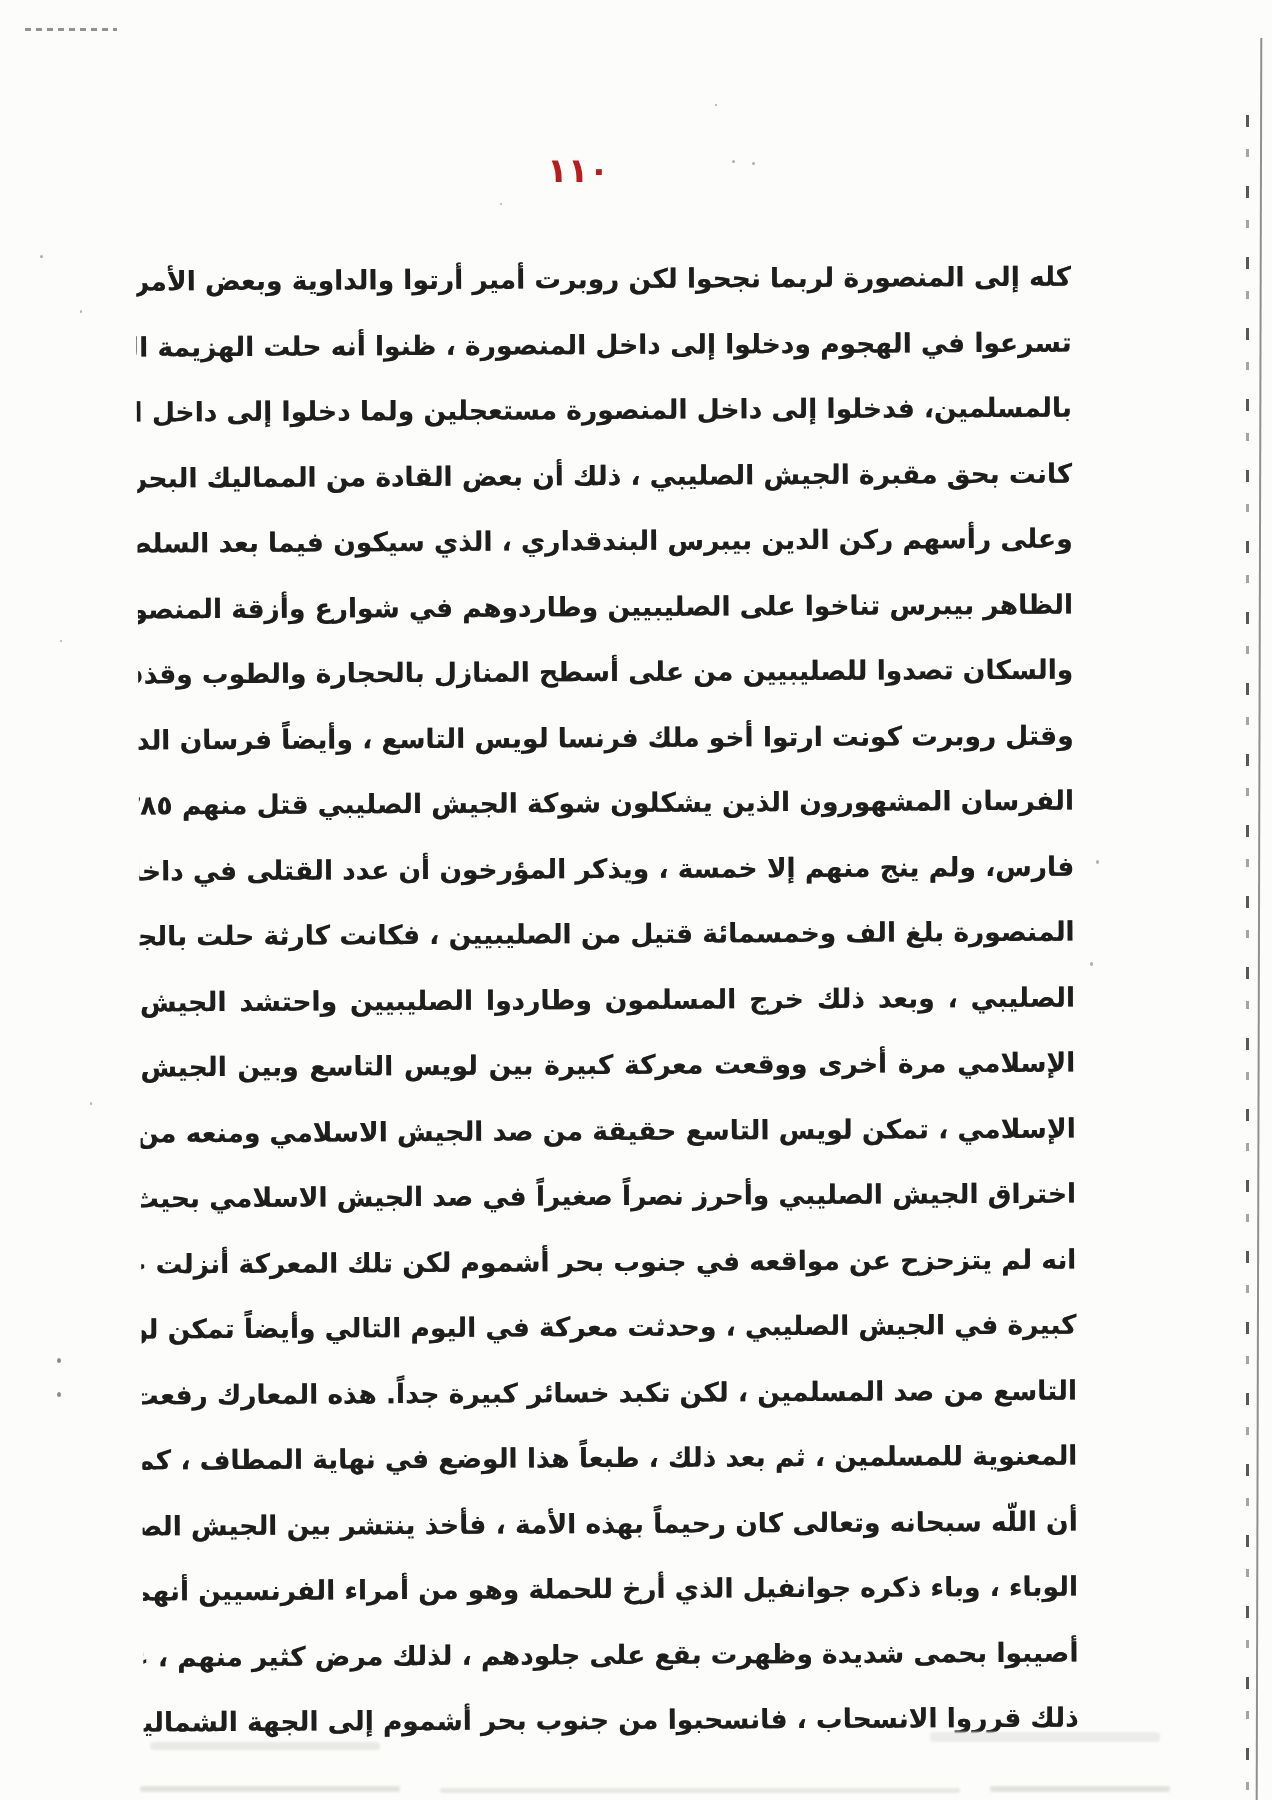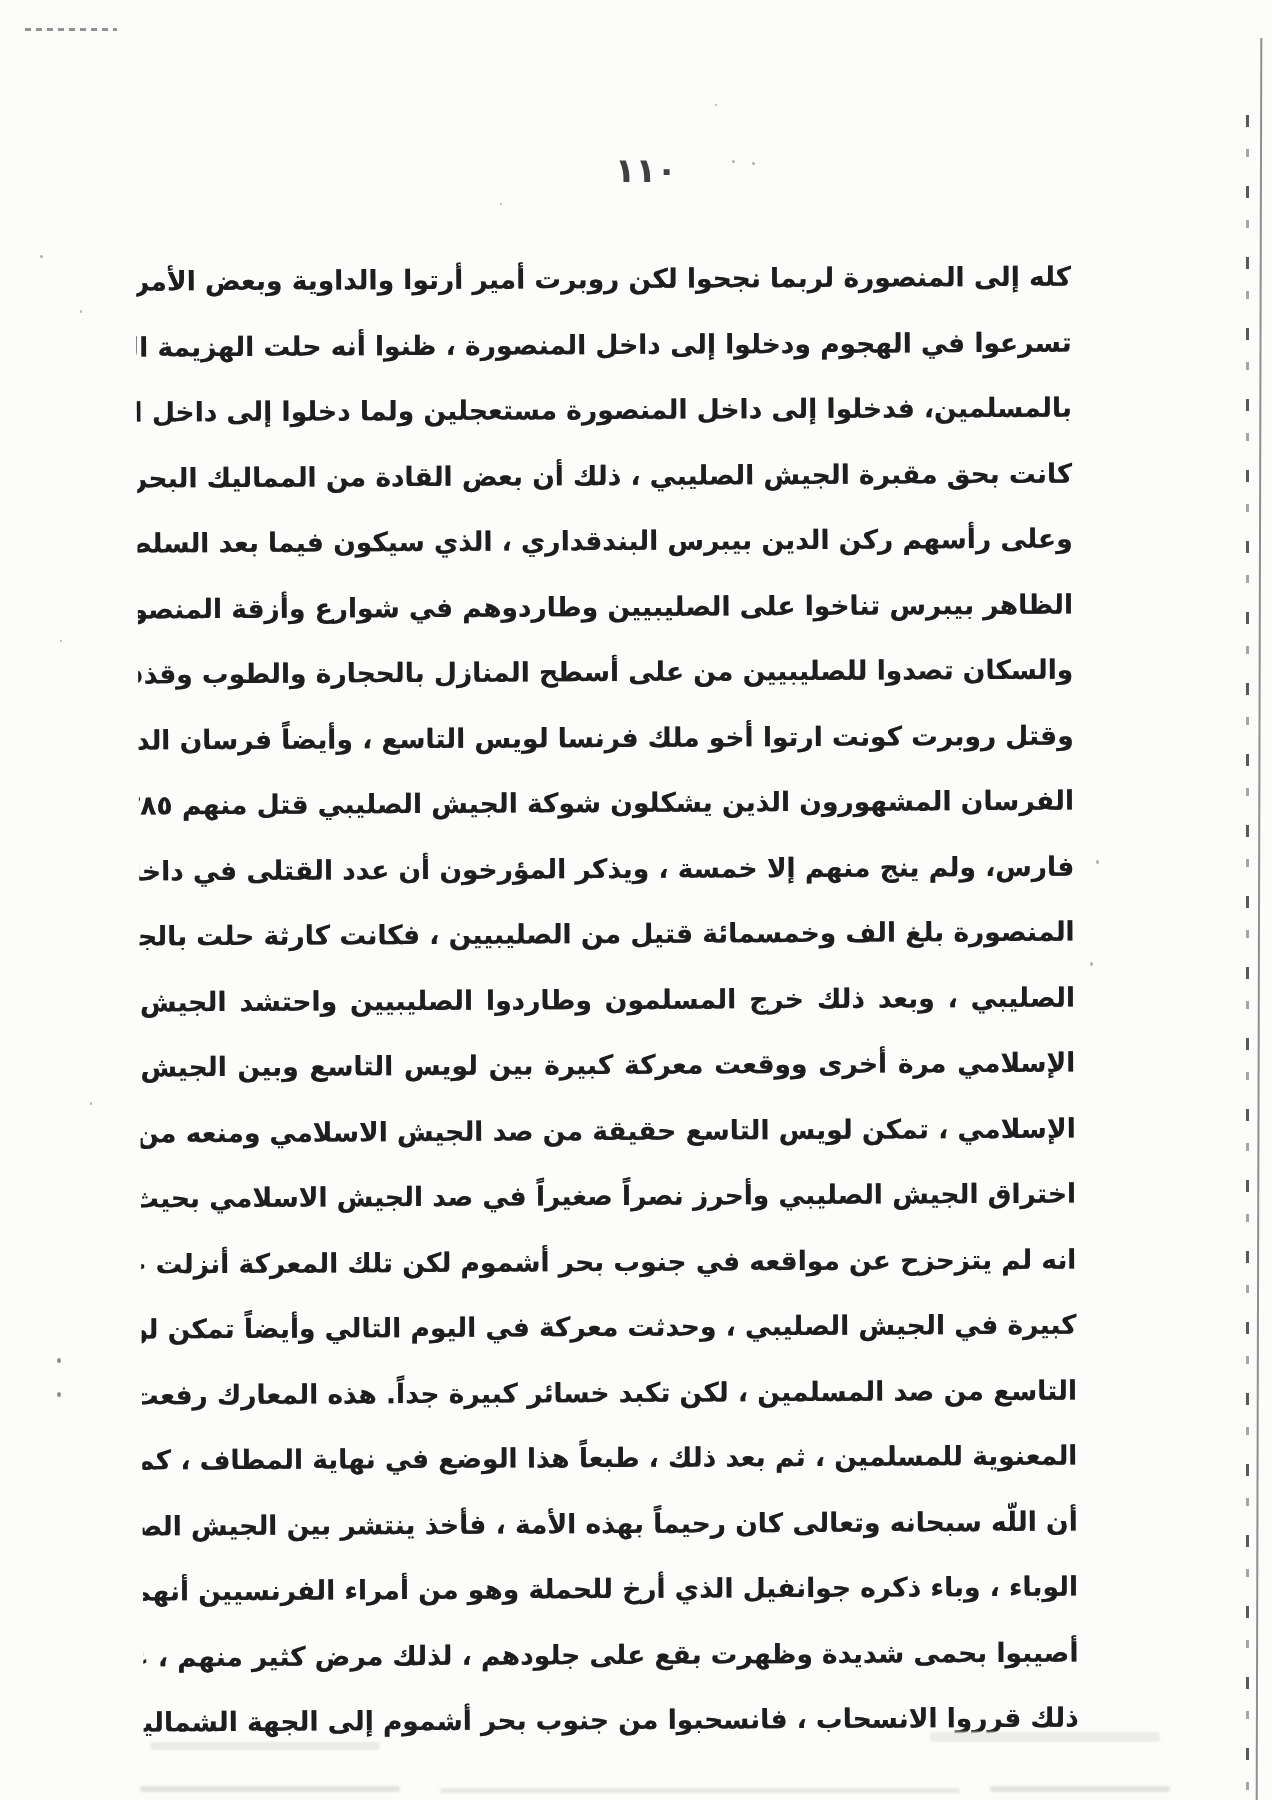--- a/index.html
+++ b/index.html
@@ -16,24 +16,24 @@
   }
   .scan-page {
     position: absolute;
     inset: 0;
   }
   .page-number {
     position: absolute;
     top: 150px;
     left: 547px;
     width: 130px;
-    text-align: right;
+    text-align: left;
     font-size: 34px;
     font-weight: 700;
-    color: #404040;
+    color: #b91c1c;
     letter-spacing: 4px;
   }
   .text-block {
     position: absolute;
     top: 246px;
     left: 140px;
     width: 935px;
     direction: rtl;
     transform: rotate(-0.3deg);
   }

